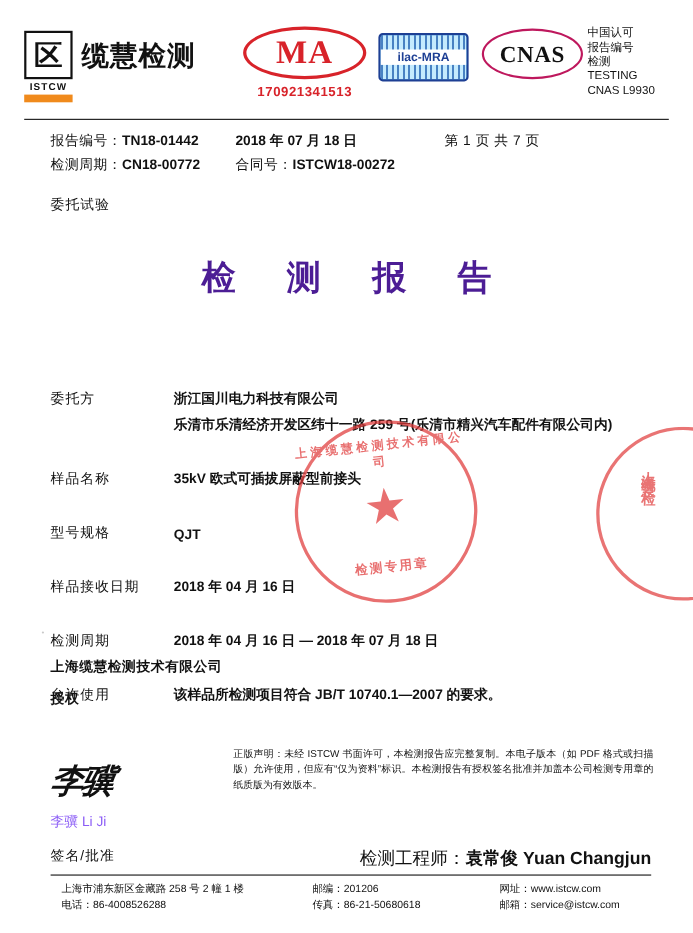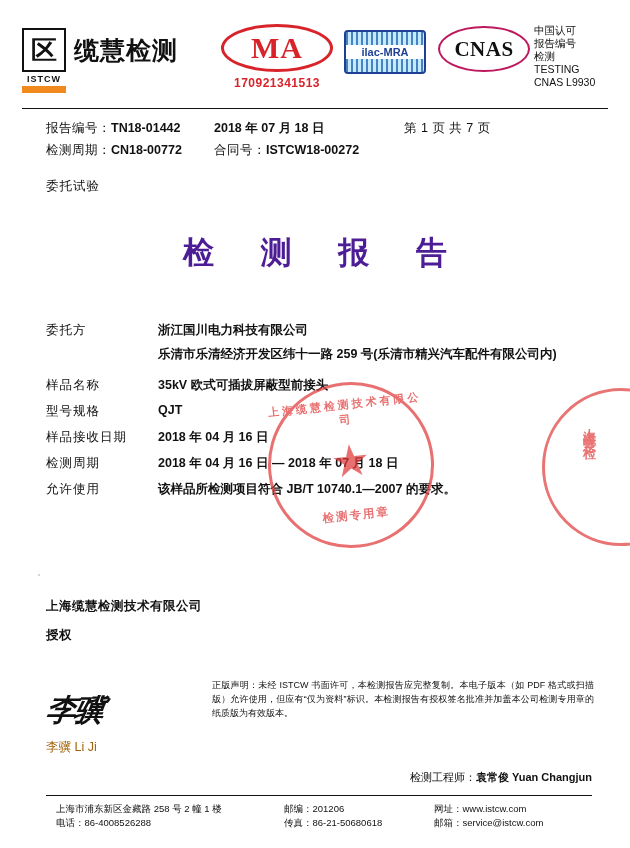--- a/index.html
+++ b/index.html
@@ -250,22 +250,23 @@
   .details {
     position: absolute;
     top: 322px;
     left: 46px;
     right: 40px;
     font-size: 12.5px;
     color: #111;
   }
   .detail-row {
     display: flex;
-    align-items: flex-start;
+    align-items: flex-end;
     margin-bottom: 9px;
+    margin-top: 32px;
   }
   .detail-label {
     width: 112px;
     flex: none;
     letter-spacing: 1px;
   }
   .detail-value {
     font-weight: bold;
   }
   .detail-sub {
@@ -310,34 +311,34 @@
     font-size: 30px;
     font-weight: bold;
     font-style: italic;
     color: #111;
     letter-spacing: -2px;
     transform: skewX(-8deg);
   }
   .sig-name {
     font-size: 12.5px;
     margin-top: 8px;
-    color: #a16207;
+    color: #8b5cf6;
   }
   .sig-role {
     font-size: 12.5px;
     margin-top: 14px;
     color: #111;
     letter-spacing: 1px;
   }
 
   .engineer {
     position: absolute;
     top: 770px;
     right: 38px;
-    font-size: 11px;
+    font-size: 16px;
     color: #111;
     font-weight: bold;
   }
   .engineer .eng-label { font-weight: normal; }
 
   .footer-rule {
     position: absolute;
     left: 46px;
     right: 38px;
     top: 795px;
@@ -351,21 +352,21 @@
     right: 38px;
     font-size: 9.5px;
     color: #111;
     line-height: 14px;
   }
   .footer-row {
     display: flex;
   }
   .footer-c1 { width: 228px; }
   .footer-c2 { width: 150px; }
-  .footer-c3 { flex: 1; }
+  .footer-c3 { flex: 1; margin-left: 20px; }
 
   
   .stamp {
     position: absolute;
     width: 160px;
     height: 160px;
     border: 3px solid #e03a3a;
     border-radius: 50%;
     opacity: 0.72;
     pointer-events: none;
@@ -565,20 +566,21 @@
   <div class="statements">
     <div>上海缆慧检测技术有限公司</div>
     <div>授权</div>
   </div>
 
   <div class="disclaimer">正版声明：未经 ISTCW 书面许可，本检测报告应完整复制。本电子版本（如 PDF 格式或扫描版）允许使用，但应有“仅为资料”标识。本检测报告有授权签名批准并加盖本公司检测专用章的纸质版为有效版本。</div>
 
   <div class="signature">
     <div class="sig-script">李骥</div>
     <div class="sig-name">李骥 Li Ji</div>
+    <div class="sig-role">签名/批准</div>
   </div>
 
   <div class="engineer">
     <span class="eng-label">检测工程师：</span><span>袁常俊 Yuan Changjun</span>
   </div>
 
   <div class="footer-rule"></div>
 
   <div class="footer">
     <div class="footer-row">

